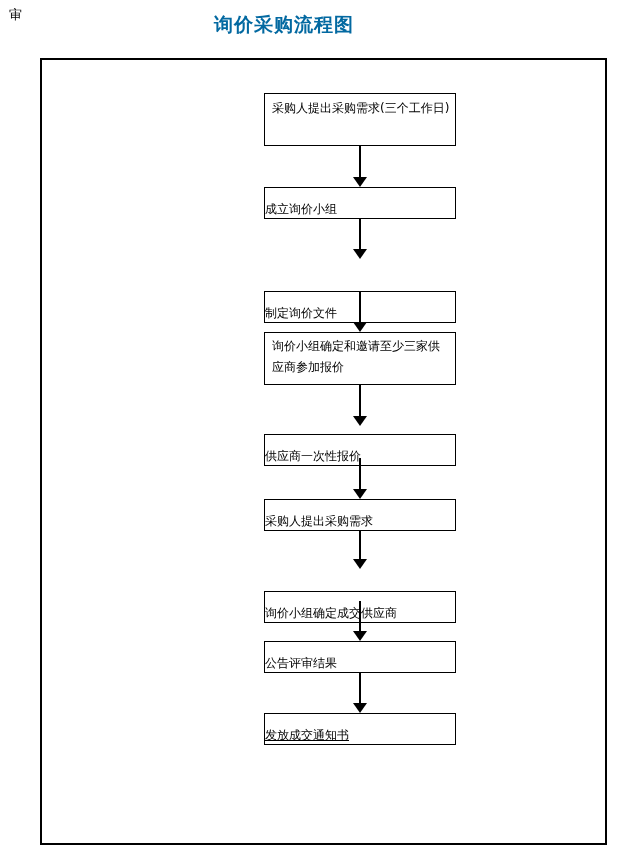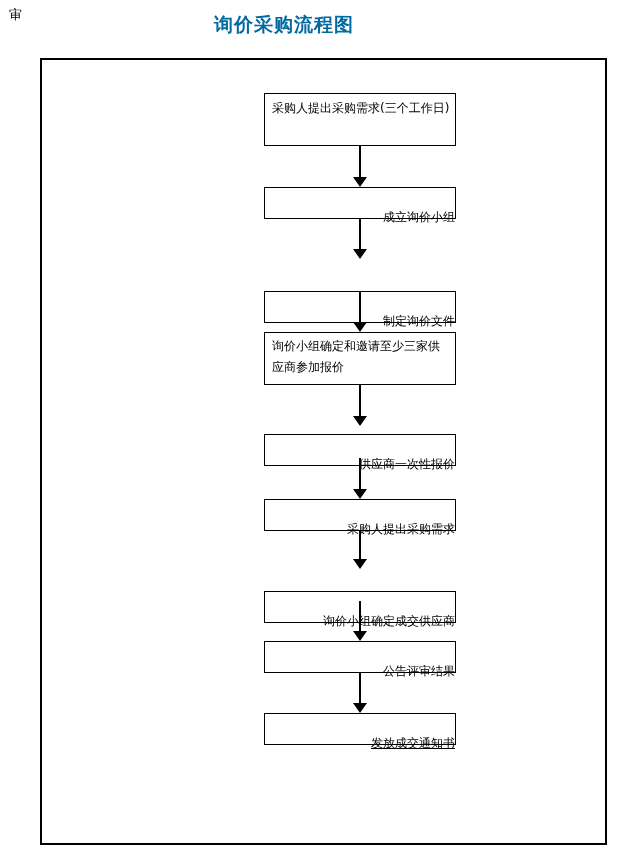--- a/index.html
+++ b/index.html
@@ -56,22 +56,22 @@
     border: 1px solid #000000;
     box-sizing: border-box;
     background: #ffffff;
     font-size: 12px;
     line-height: 21px;
     color: #000000;
     font-family: "DejaVu Sans", "Liberation Sans", sans-serif;
   }
   .flow-box.one-line {
     height: 32px;
-    text-align: right;
-    padding-top: 19px;
+    text-align: left;
+    padding-top: 11px;
   }
   .flow-box.two-line {
     height: 53px;
     text-align: left;
     padding: 4px 4px 0 7px;
   }
 
   .connector {
     position: absolute;
     left: 317px;

